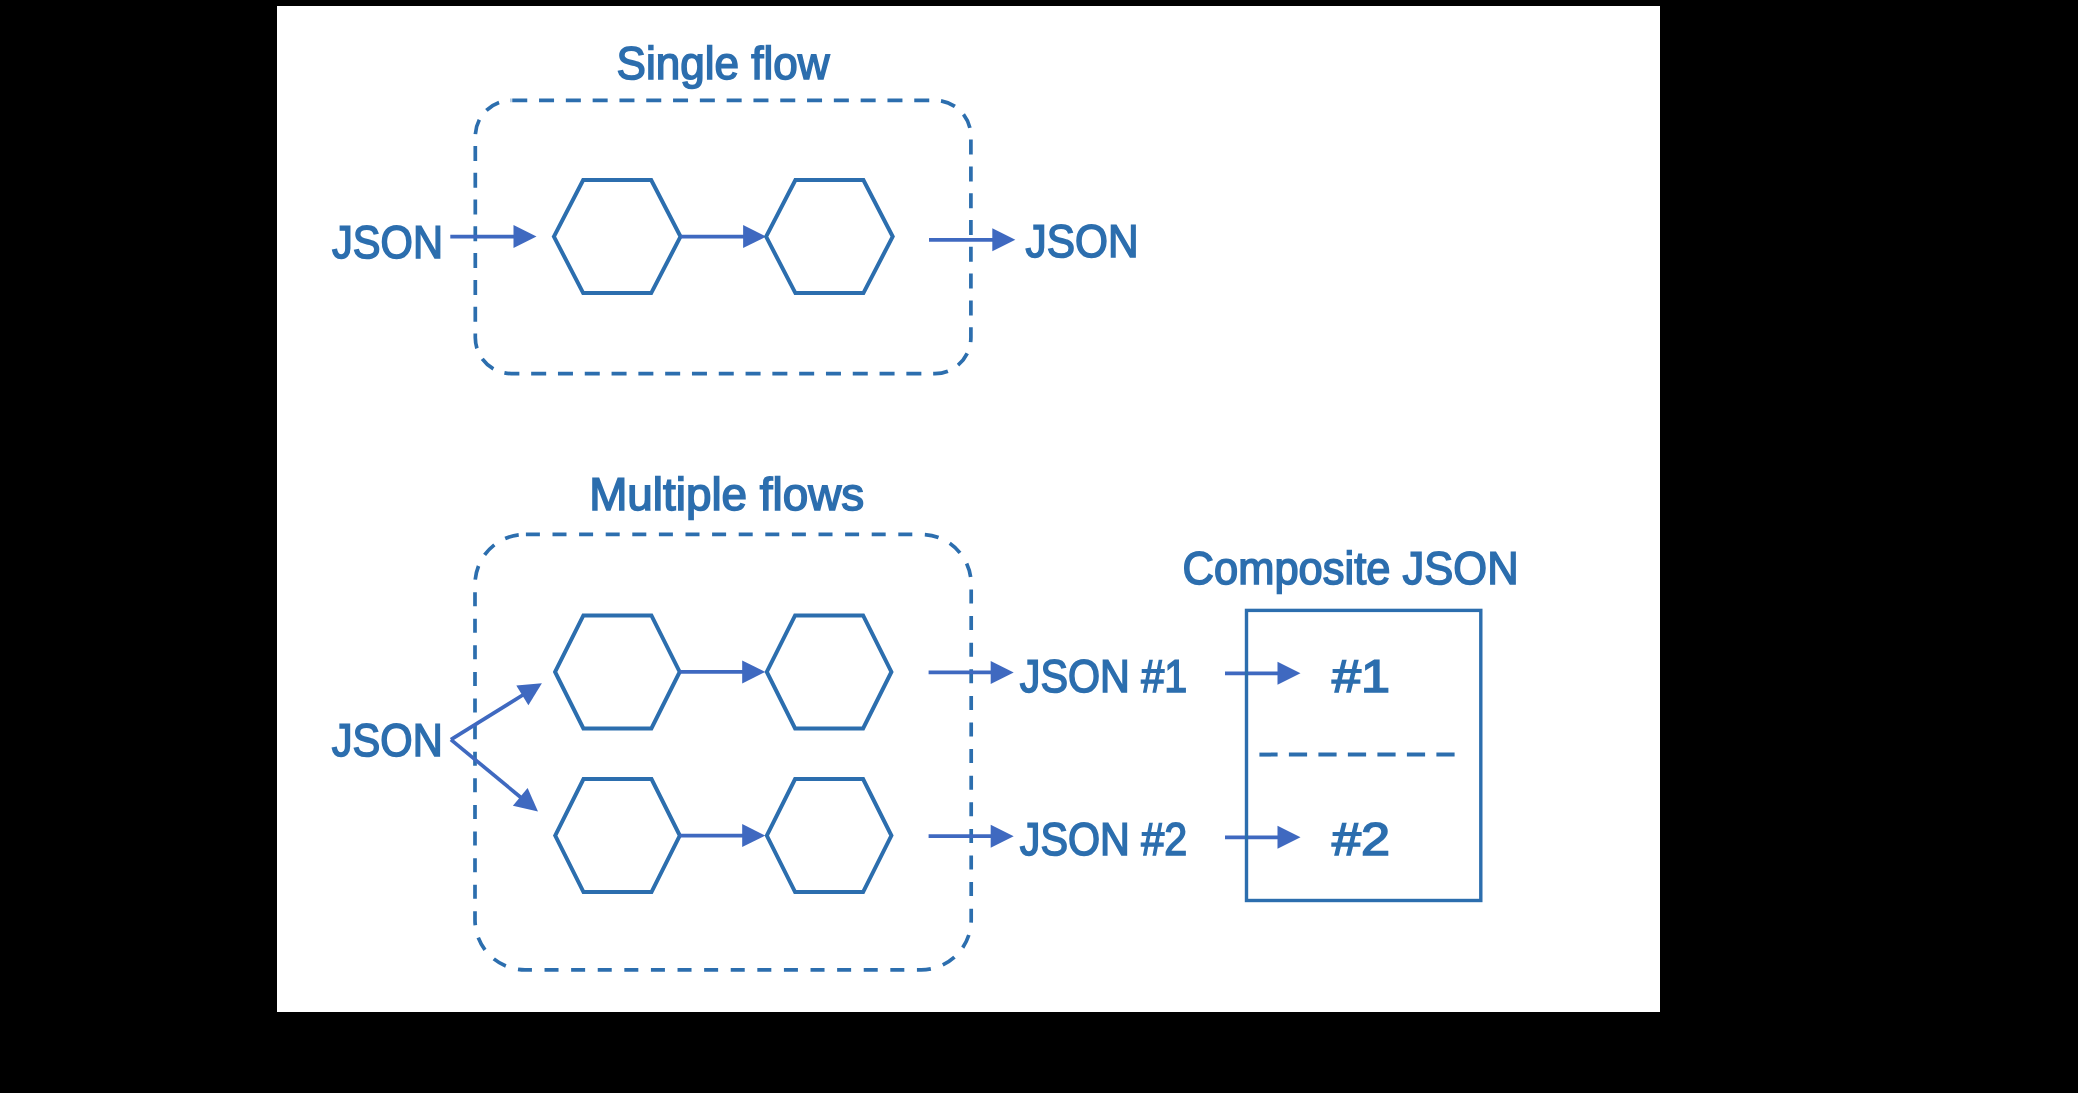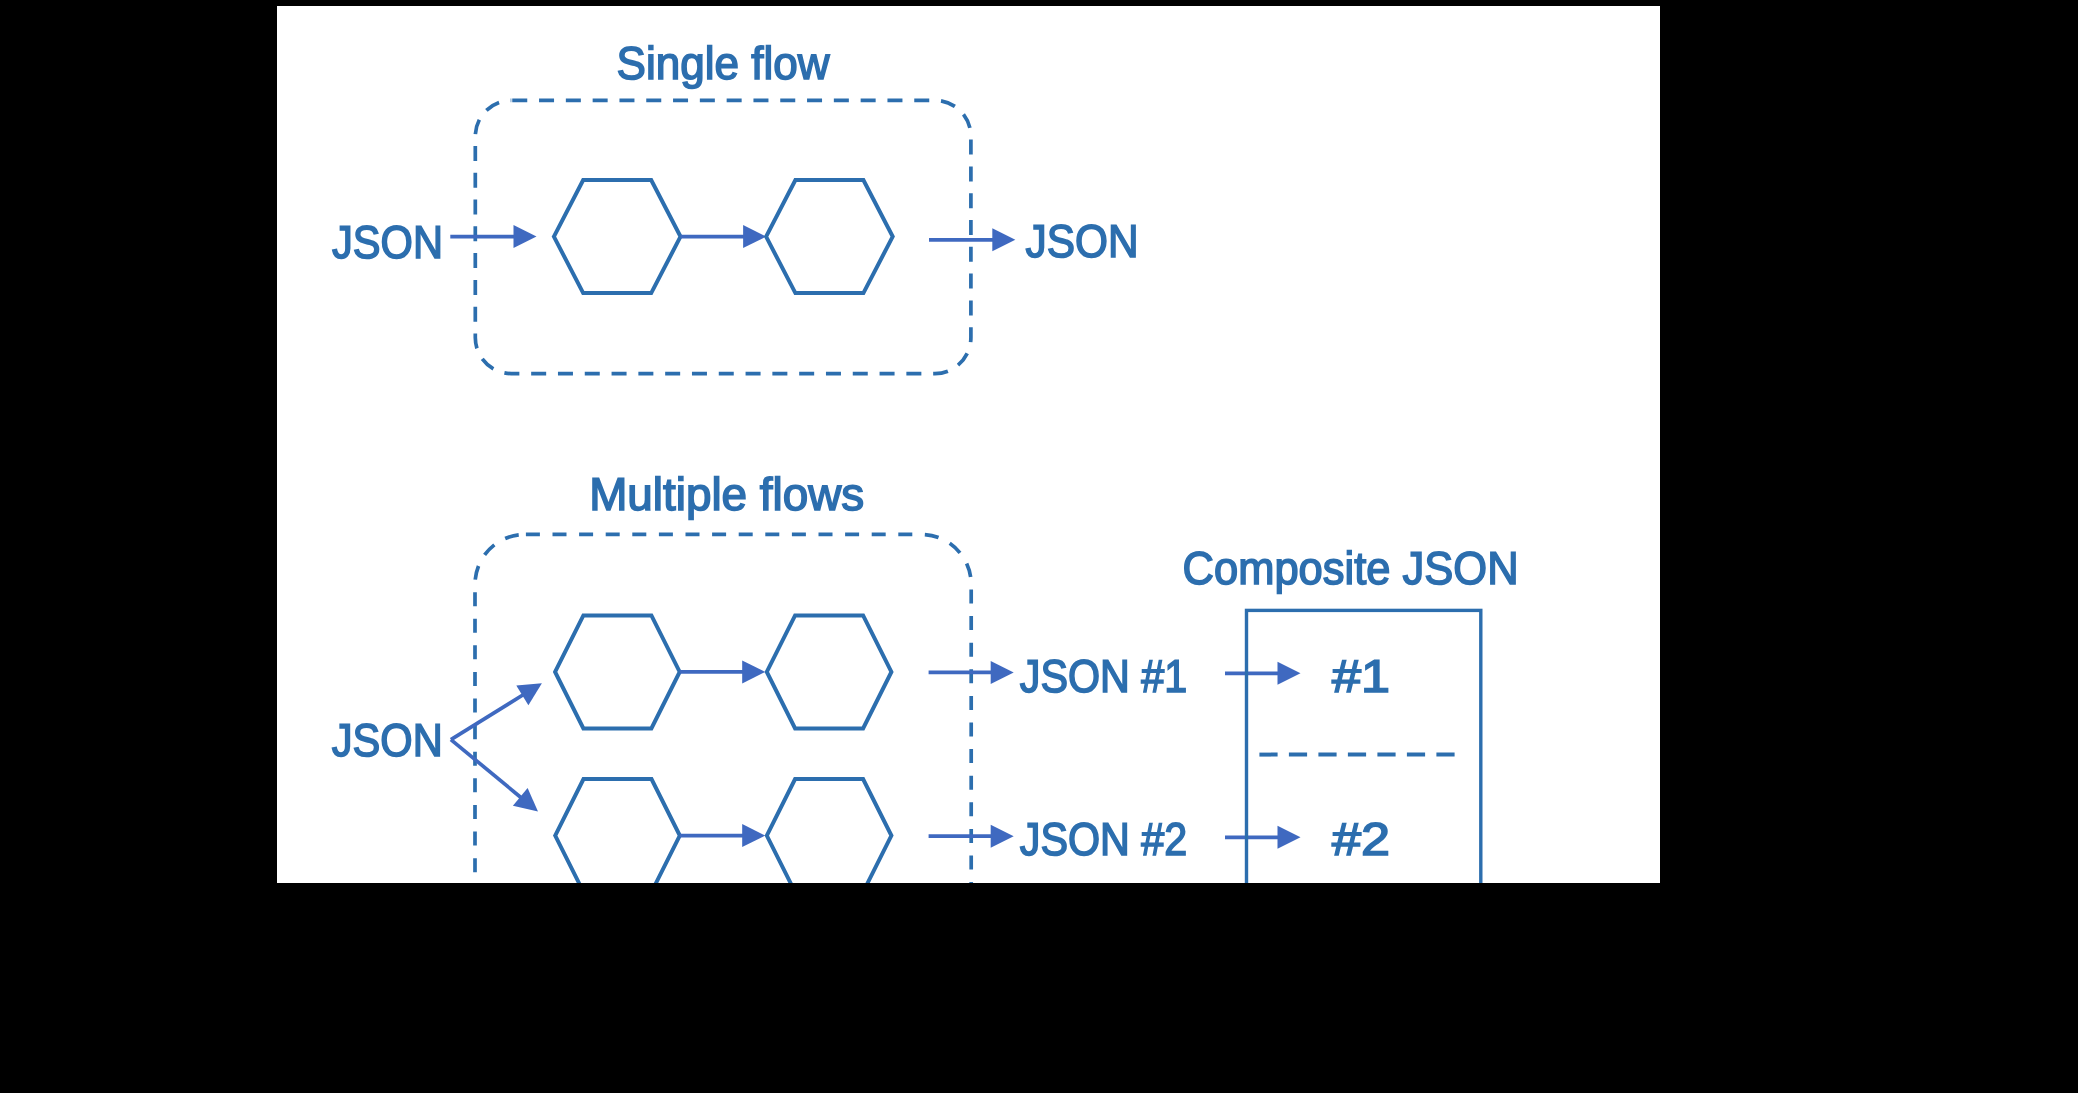--- a/index.html
+++ b/index.html
@@ -1,20 +1,20 @@
 <!DOCTYPE html>
 <html><head>
 <meta charset="utf-8">
 <style>
   html,body { margin:0; padding:0; background:#000; }
   .t { font-family:"Liberation Sans", sans-serif; -webkit-font-smoothing:antialiased; text-rendering:geometricPrecision; font-weight:normal; font-size:46px; fill:#2C6EAE; stroke:#2C6EAE; stroke-width:1.6px; }
 </style>
 </head>
 <body>
-<div style="transform:translateZ(0); will-change:transform; width:2078px; height:883px;">
+<div style="transform:translateZ(0); will-change:transform; width:2078px; height:1012px;">
 <svg width="2078" height="1093" viewBox="0 0 2078 1093" xmlns="http://www.w3.org/2000/svg">
 <rect x="0" y="0" width="2078" height="1093" fill="#000"></rect>
 <rect x="277" y="6" width="1383" height="1047" fill="#fff"></rect>
 <text x="723" y="79" text-anchor="middle" class="t" textLength="213" lengthAdjust="spacingAndGlyphs">Single flow</text>
 <rect x="475.3" y="100.3" width="495.6" height="273.3" rx="36" fill="none" stroke="#2C6EAE" stroke-width="3.7" stroke-dasharray="15 11.8" stroke-dashoffset="-0.95"></rect>
 <text x="443" y="258" text-anchor="end" class="t" textLength="111" lengthAdjust="spacingAndGlyphs">JSON</text>
 <line x1="450.3" y1="236.6" x2="515.5" y2="236.6" stroke="#3F69C0" stroke-width="3.7"></line>
       <polygon points="536.5,236.6 513.5,248.1 513.5,225.1" fill="#3F69C0"></polygon>
 <path d="M553.9,236.6 L583.2,180.1 L651.2,180.1 L680.5,236.6 L651.2,293.1 L583.2,293.1 Z" fill="none" stroke="#2C6EAE" stroke-width="4.0"></path>
 <line x1="680.5" y1="236.6" x2="745.1" y2="236.6" stroke="#3F69C0" stroke-width="3.7"></line>

